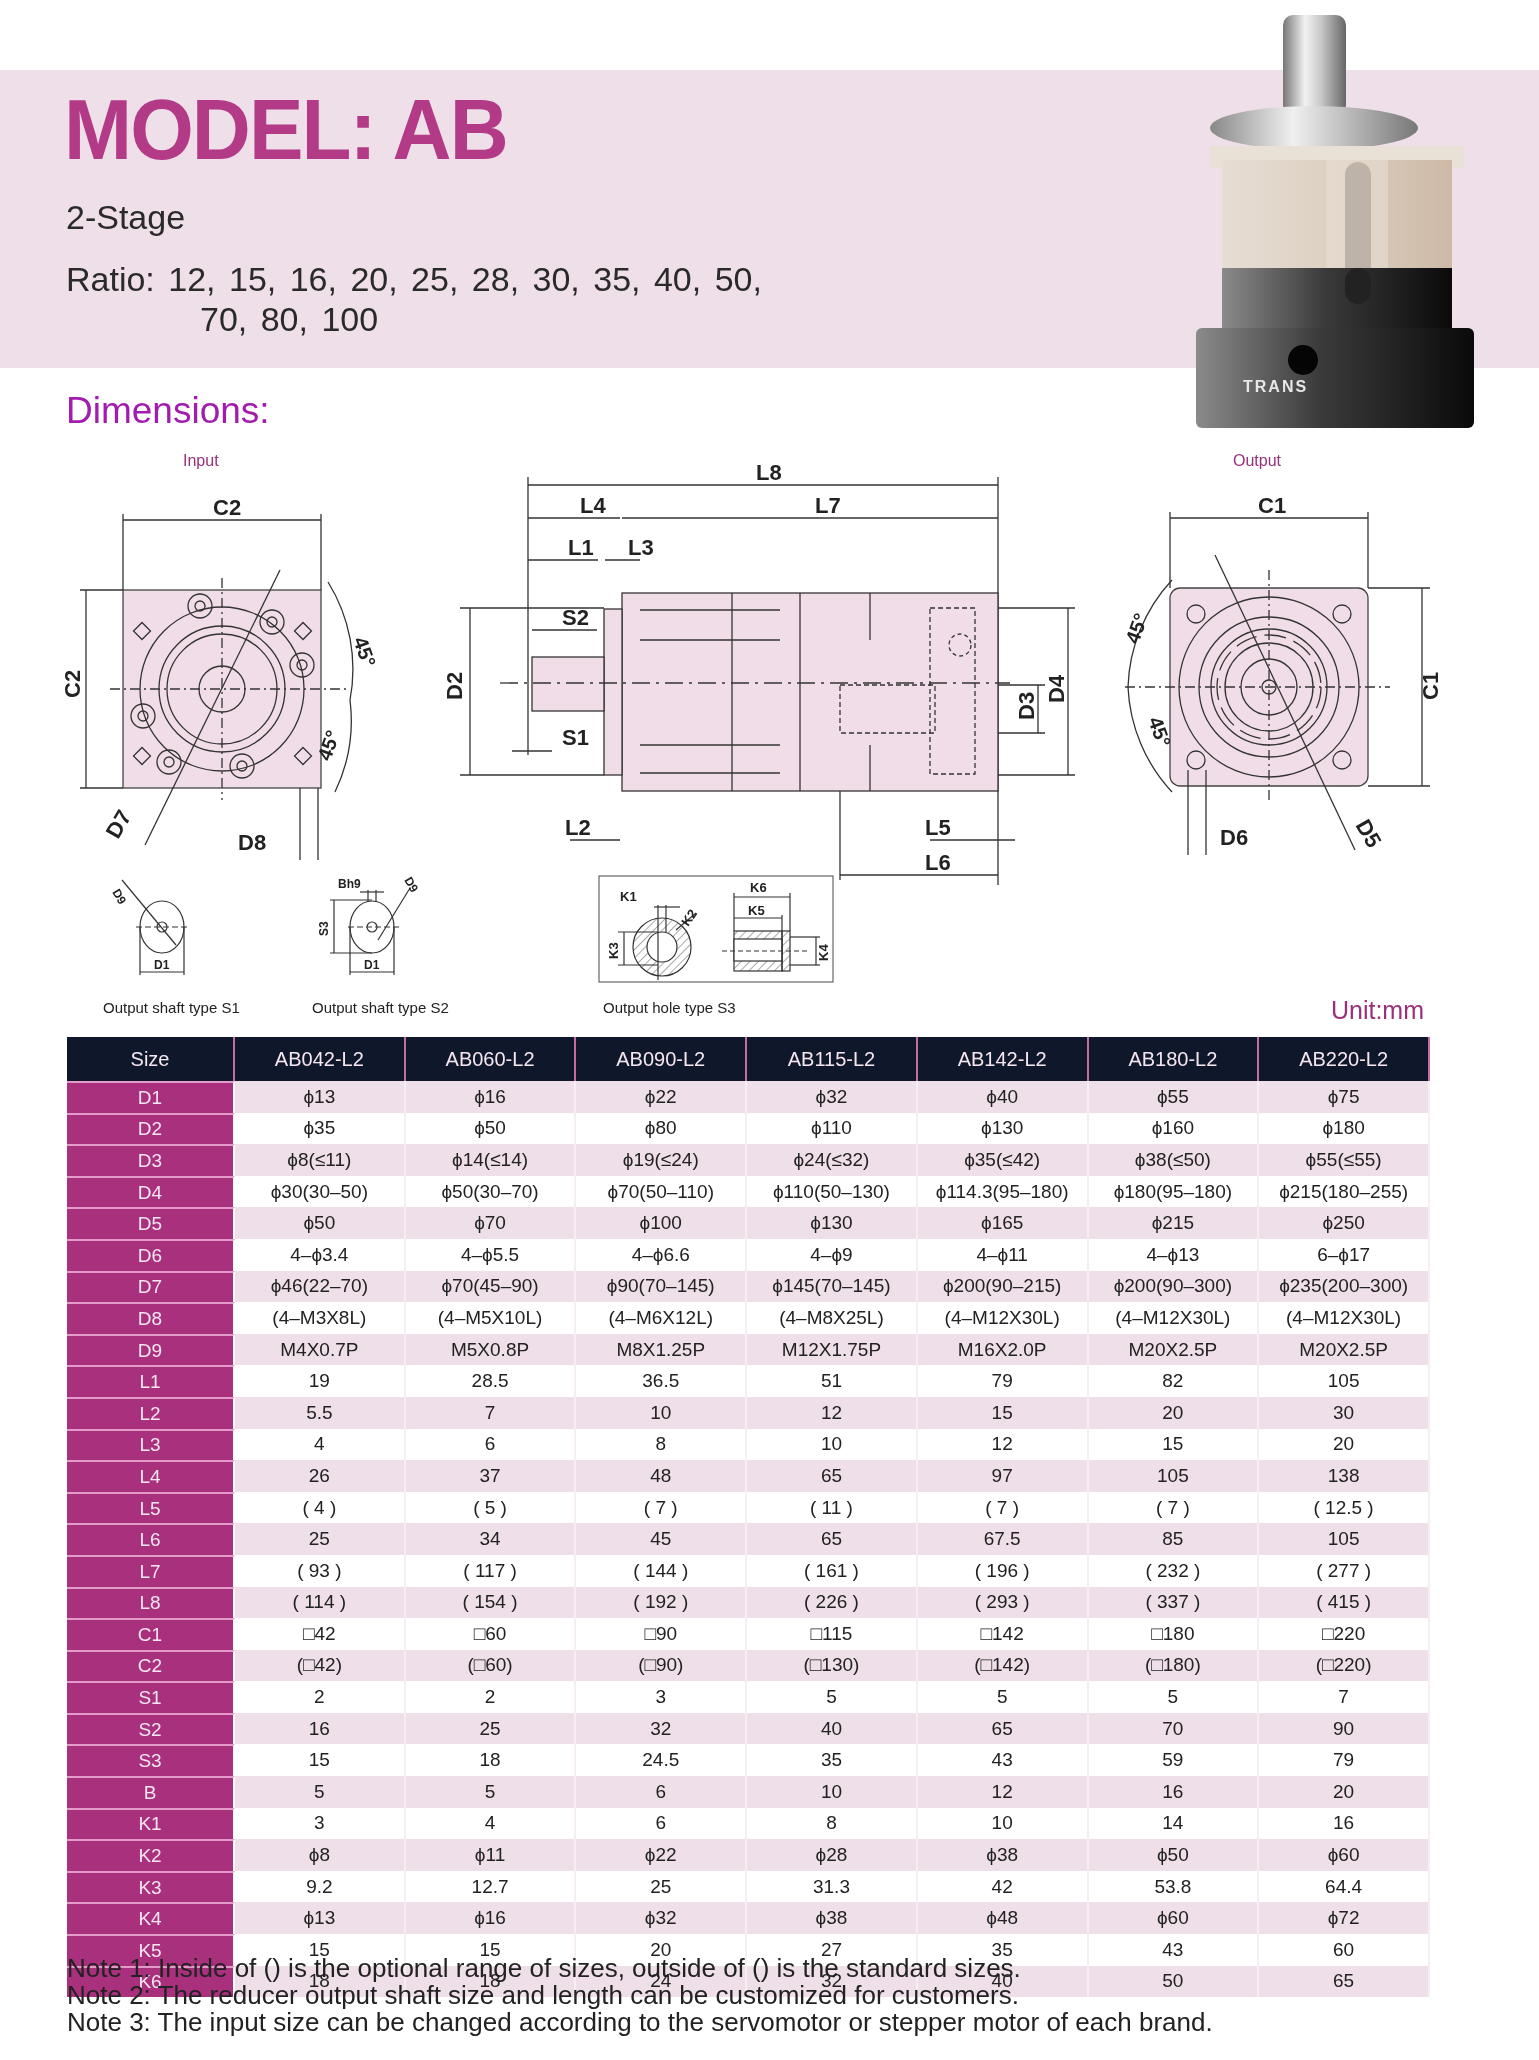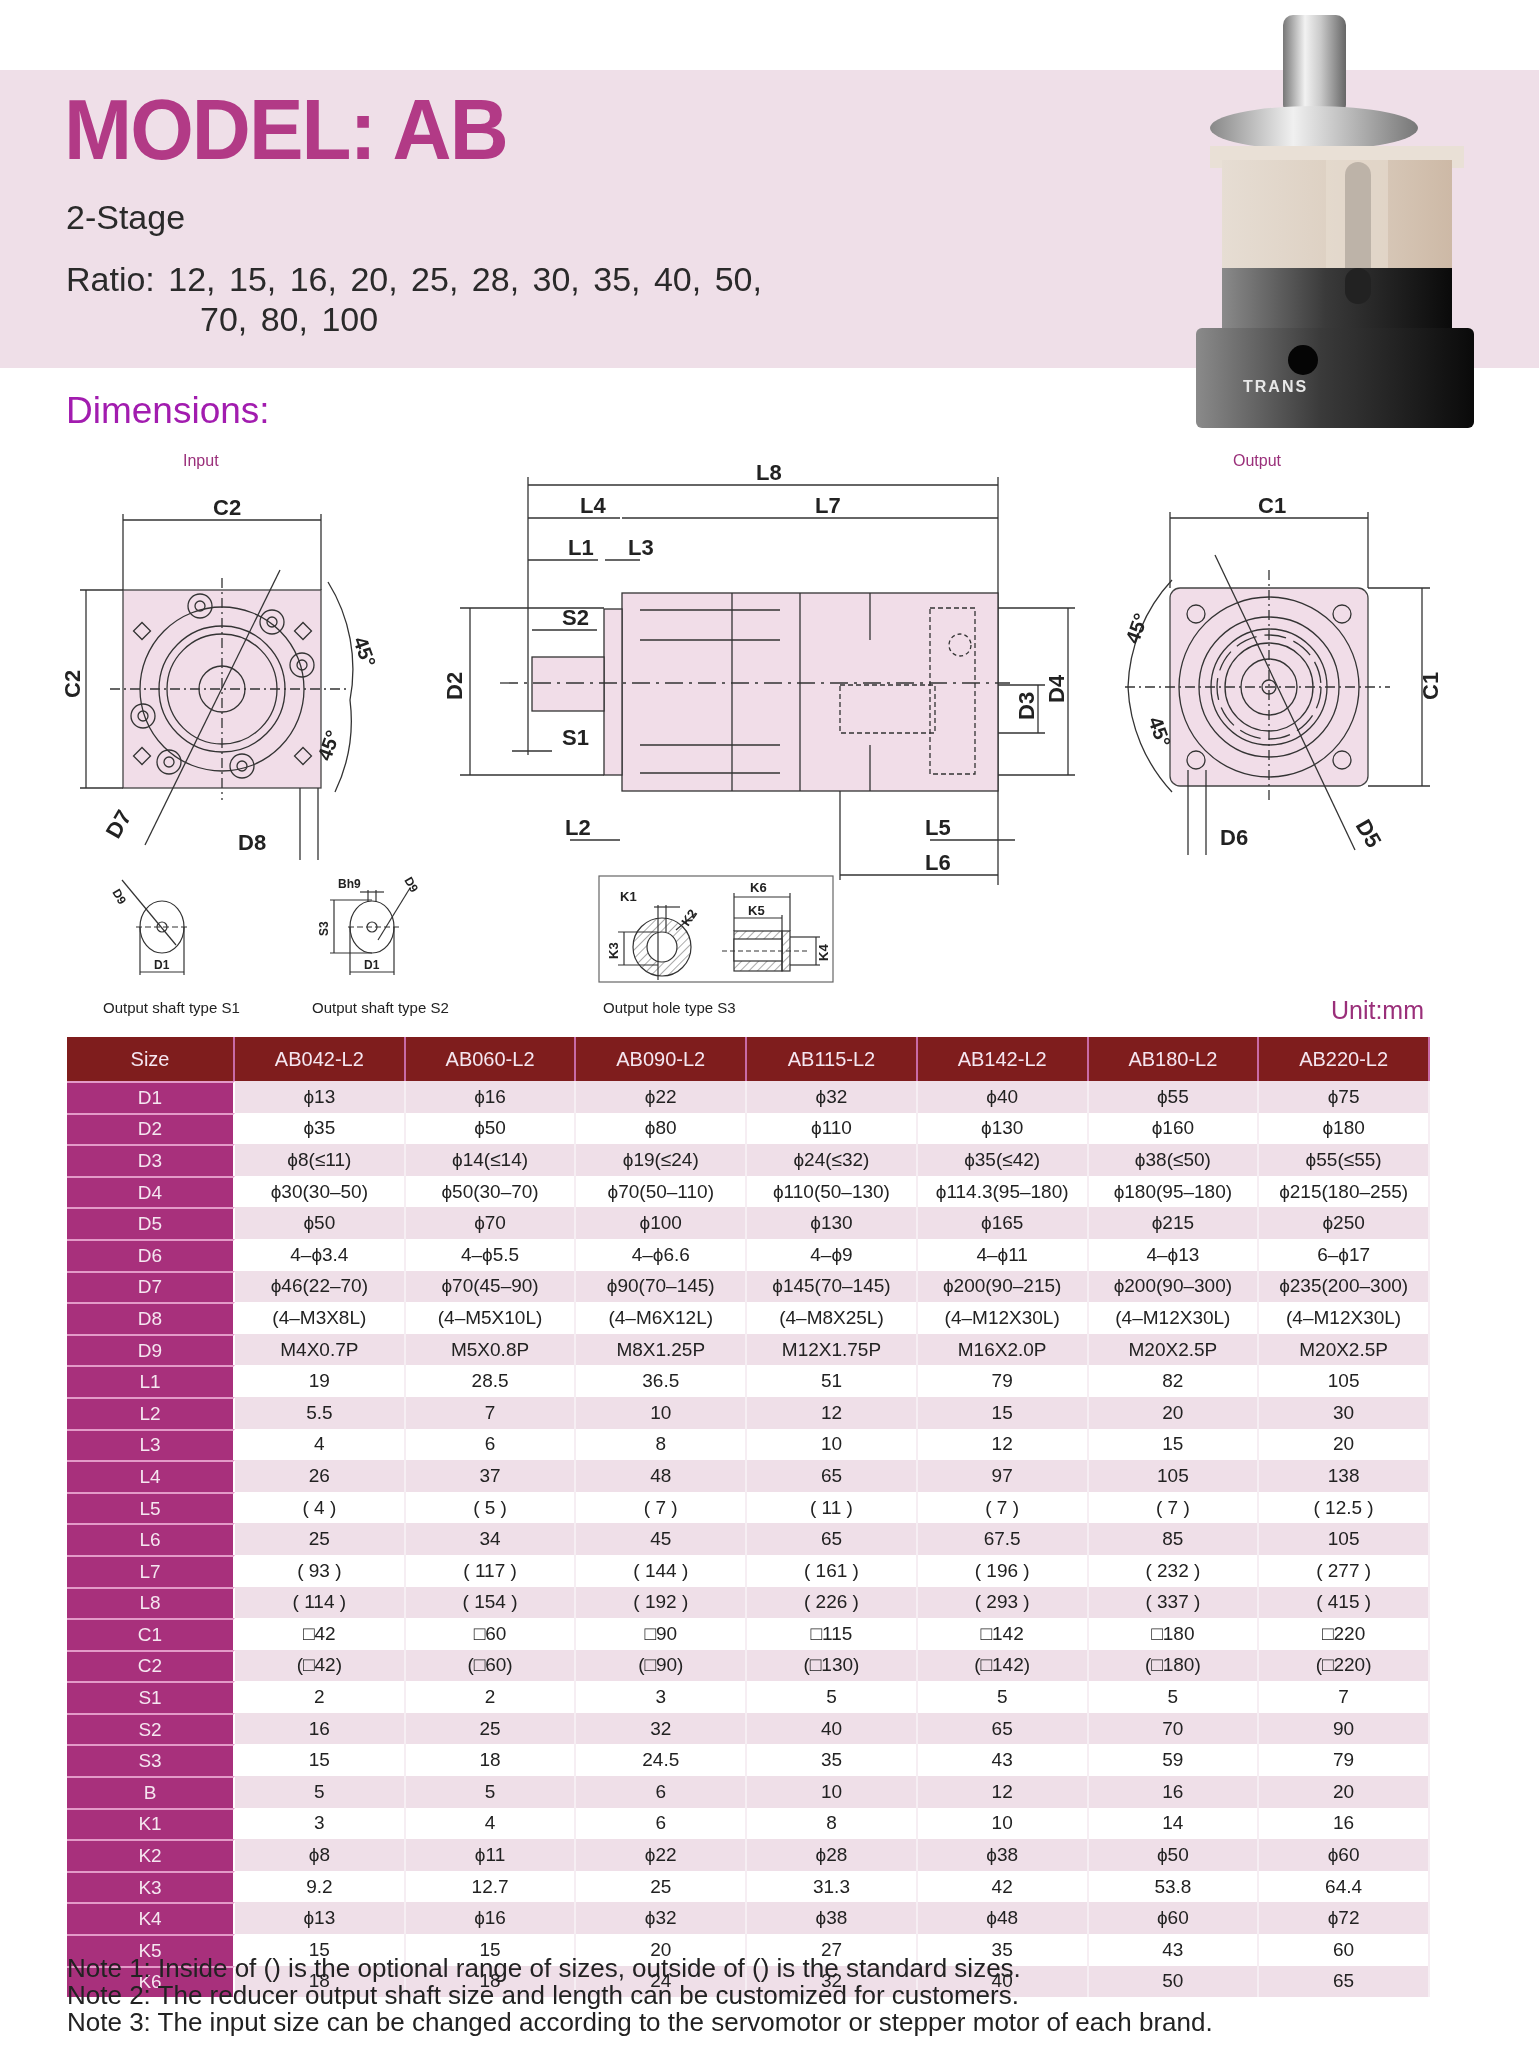--- a/index.html
+++ b/index.html
@@ -20,21 +20,21 @@
   .drawing-label { position:absolute; font-size:16px; color:#9a2f7a; }
   svg text { font-family:"Liberation Sans", sans-serif; }
 
   .caption { position:absolute; font-size:15px; color:#222; }
   .unit { position:absolute; right:115px; top:996px; font-size:25px; color:#9a2f7a; }
 
   table.spec { position:absolute; left:67px; top:1037px; width:1363px; border-collapse:separate;
                border-spacing:0; table-layout:fixed; }
   table.spec th, table.spec td { height:29.6px; padding:0; text-align:center; font-size:19px;
                border-right:2px solid #f6eef3; border-bottom:0; }
-  table.spec thead th { height:44px; background:#7f1d1d; color:#f5e6f0; font-weight:normal; font-size:20px;
+  table.spec thead th { height:44px; background:#0f172a; color:#f5e6f0; font-weight:normal; font-size:20px;
                border-right:2px solid #c86aa6; }
   table.spec tbody th { background:#a8307c; color:#f5e6f0; font-weight:normal; font-size:19px;
                border-top:2px solid #e39ac8; border-right:2px solid #ffffff; }
   table.spec tbody tr:nth-child(odd) td { background:#efdfe8; }
   table.spec tbody tr:nth-child(even) td { background:#ffffff; }
   table.spec col.first { width:168px; }
 
   .notes { position:absolute; left:67px; top:1955px; font-size:26px; line-height:27px; color:#222; }
 </style>
 </head>

